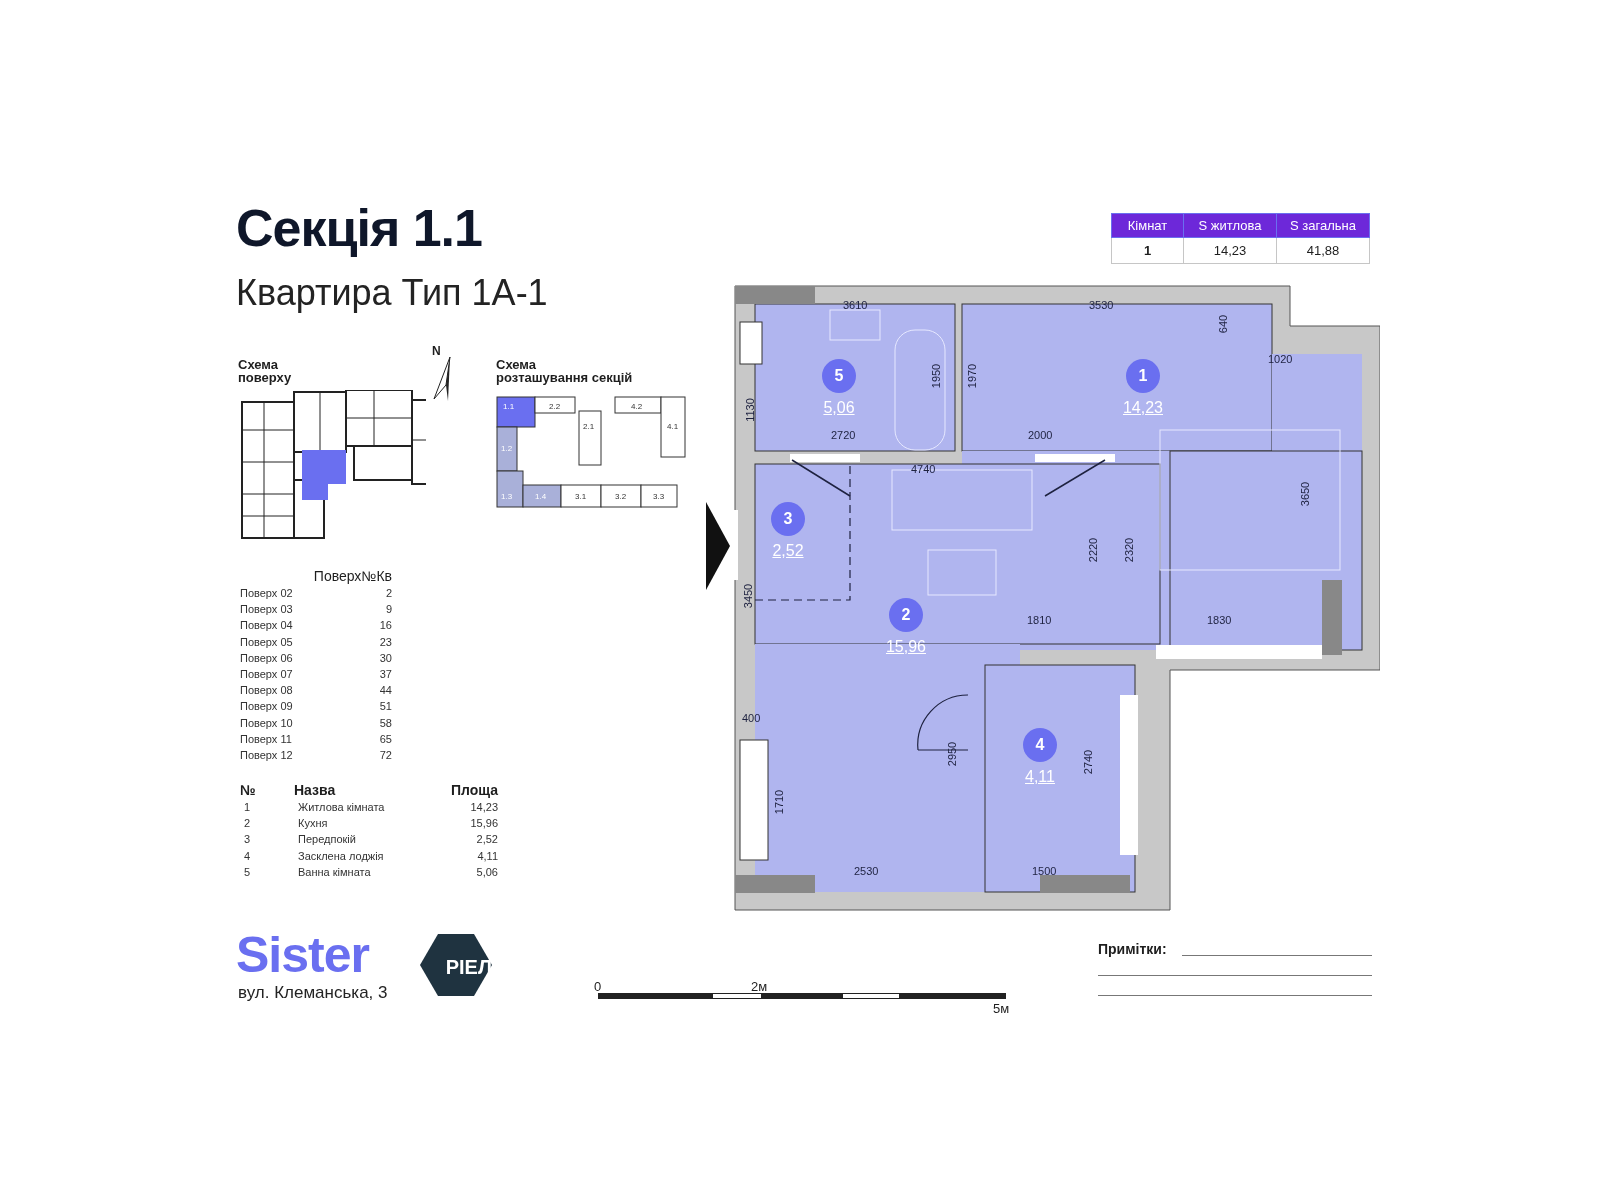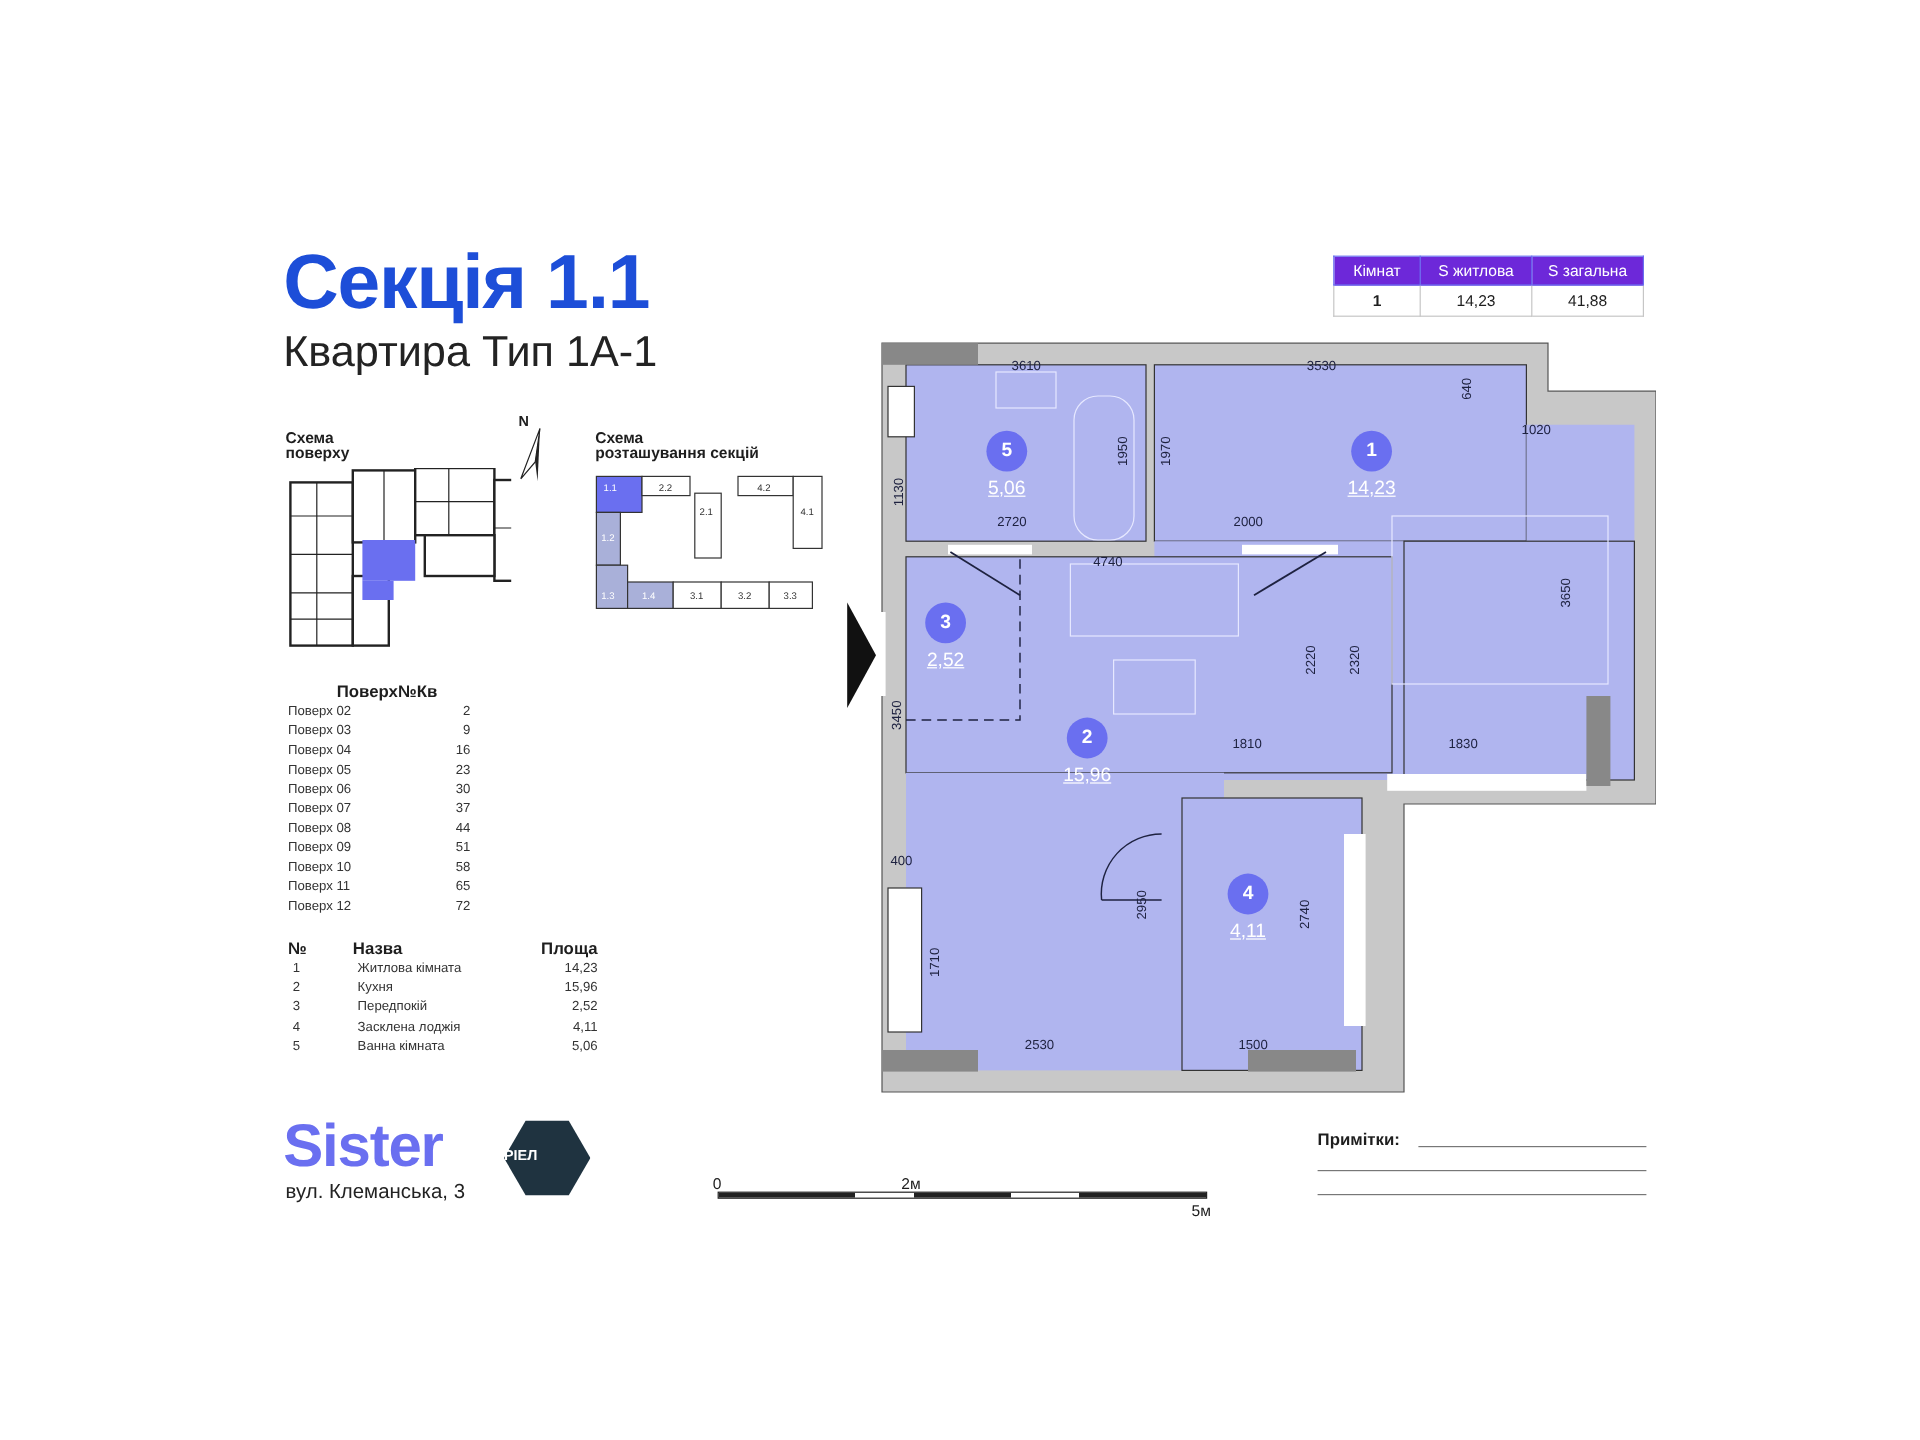--- a/index.html
+++ b/index.html
@@ -1,25 +1,25 @@
 <!DOCTYPE html>
 <html><head>
 <meta charset="utf-8">
 <style>
   html,body{margin:0;padding:0;background:#ffffff;}
   body{width:1600px;height:1200px;position:relative;overflow:hidden;font-family:"Liberation Sans",sans-serif;color:#1e1e1e;}
   .abs{position:absolute;}
-  .title{left:236px;top:198px;font-size:64px;font-weight:bold;letter-spacing:-1px;color:#1d4ed8;}
+  .title{left:236px;top:198px;font-size:52px;font-weight:bold;letter-spacing:-1px;color:#0f172a;}
   .subtitle{left:236px;top:272px;font-size:36px;color:#232323;}
   .sec-label{font-size:13px;font-weight:bold;line-height:13px;color:#1e1e1e;}
   .summary{left:1111px;top:213px;border-collapse:collapse;font-size:13px;}
   .summary th{background:#6d28d9;color:#fff;font-weight:normal;padding:4px 0;border:1px solid #6a6ff0;}
   .summary td{border:1px solid #c6c6c6;text-align:center;padding:4px 0;height:17px;}
   .floors{left:240px;top:568px;font-size:11px;width:152px;}
-  .floors .hdr{font-weight:bold;font-size:14px;display:flex;justify-content:center;margin-bottom:3px;padding-left:13px;}
+  .floors .hdr{font-weight:normal;font-size:14px;display:flex;justify-content:flex-end;margin-bottom:3px;padding-left:13px;}
   .floors .row{display:flex;justify-content:space-between;height:16.2px;color:#333;}
   .rooms{left:240px;top:782px;font-size:11px;width:258px;}
   .rooms .hdr{font-weight:bold;font-size:14px;display:flex;margin-bottom:3px;}
   .rooms .row{display:flex;height:16.2px;color:#333;}
   .rooms .c1{width:54px;padding-left:4px;}
   .rooms .c2{flex:1;}
   .rooms .c3{width:60px;text-align:right;}
   .brand{left:236px;top:926px;font-size:50px;font-weight:bold;color:#6a6ff0;letter-spacing:-1px;}
   .addr{left:238px;top:983px;font-size:17px;color:#232323;}
   .notes-label{left:1098px;top:941px;font-size:14px;font-weight:bold;}
@@ -278,21 +278,21 @@
 <div class="dimv" style="left:940px;top:748px">2950</div>
 <div class="dimv" style="left:1076px;top:756px">2740</div>
 <div class="dim" style="left:854px;top:865px">2530</div>
 <div class="dim" style="left:1032px;top:865px">1500</div>
 
 <div class="abs brand">Sister</div>
 <div class="abs addr">вул. Клеманська, 3</div>
 <svg class="abs" style="left:420px;top:932px" width="72" height="66">
   <polygon points="18,2 54,2 72,33 54,64 18,64 0,33" fill="#1f3340"></polygon>
 </svg>
-<div class="abs" style="left:420px;top:956px;width:72px;text-align:left;color:#fff;font-weight:bold;font-size:12px;">РІЕЛ</div>
+<div class="abs" style="left:420px;top:956px;width:72px;text-align:right;color:#fff;font-weight:bold;font-size:20px;">РІЕЛ</div>
 
 <div class="abs" style="left:594px;top:979px;font-size:13px;">0</div>
 <div class="abs" style="left:751px;top:979px;font-size:13px;">2м</div>
 <div class="abs" style="left:993px;top:1001px;font-size:13px;">5м</div>
 <div class="abs" style="left:598px;top:993px;width:406px;height:4px;background:linear-gradient(90deg,#222 0 28%,#fff 28% 40%,#222 40% 60%,#fff 60% 74%,#222 74% 100%);border:1px solid #222;"></div>
 
 <div class="abs notes-label">Примітки:</div>
 <div class="abs line" style="left:1182px;top:955px;width:190px;"></div>
 <div class="abs line" style="left:1098px;top:975px;width:274px;"></div>
 <div class="abs line" style="left:1098px;top:995px;width:274px;"></div>

